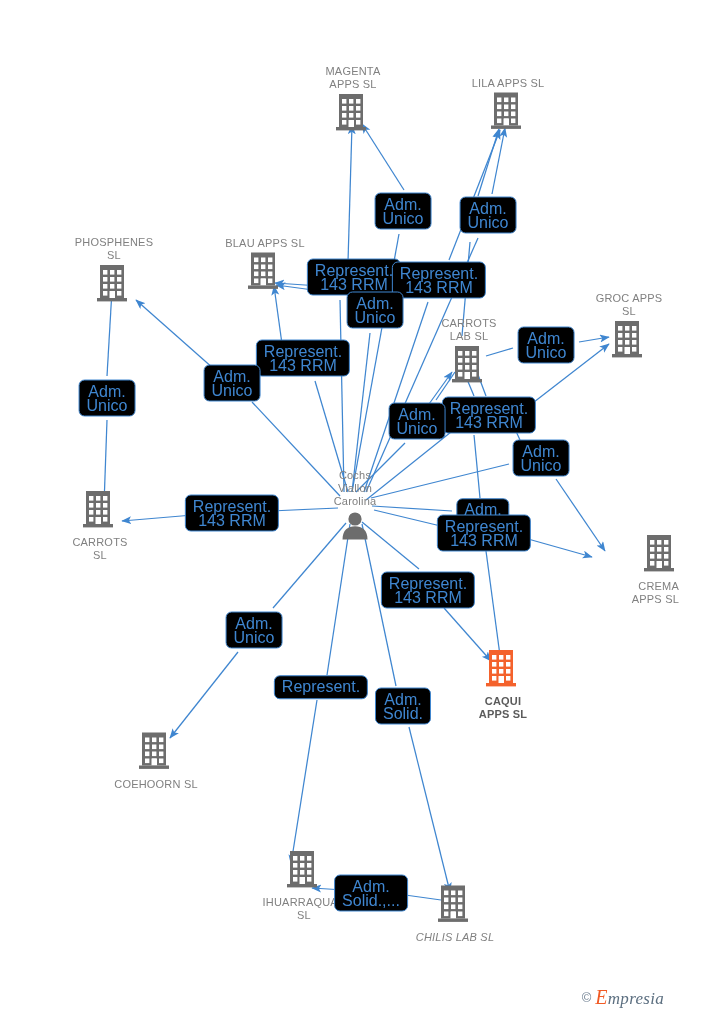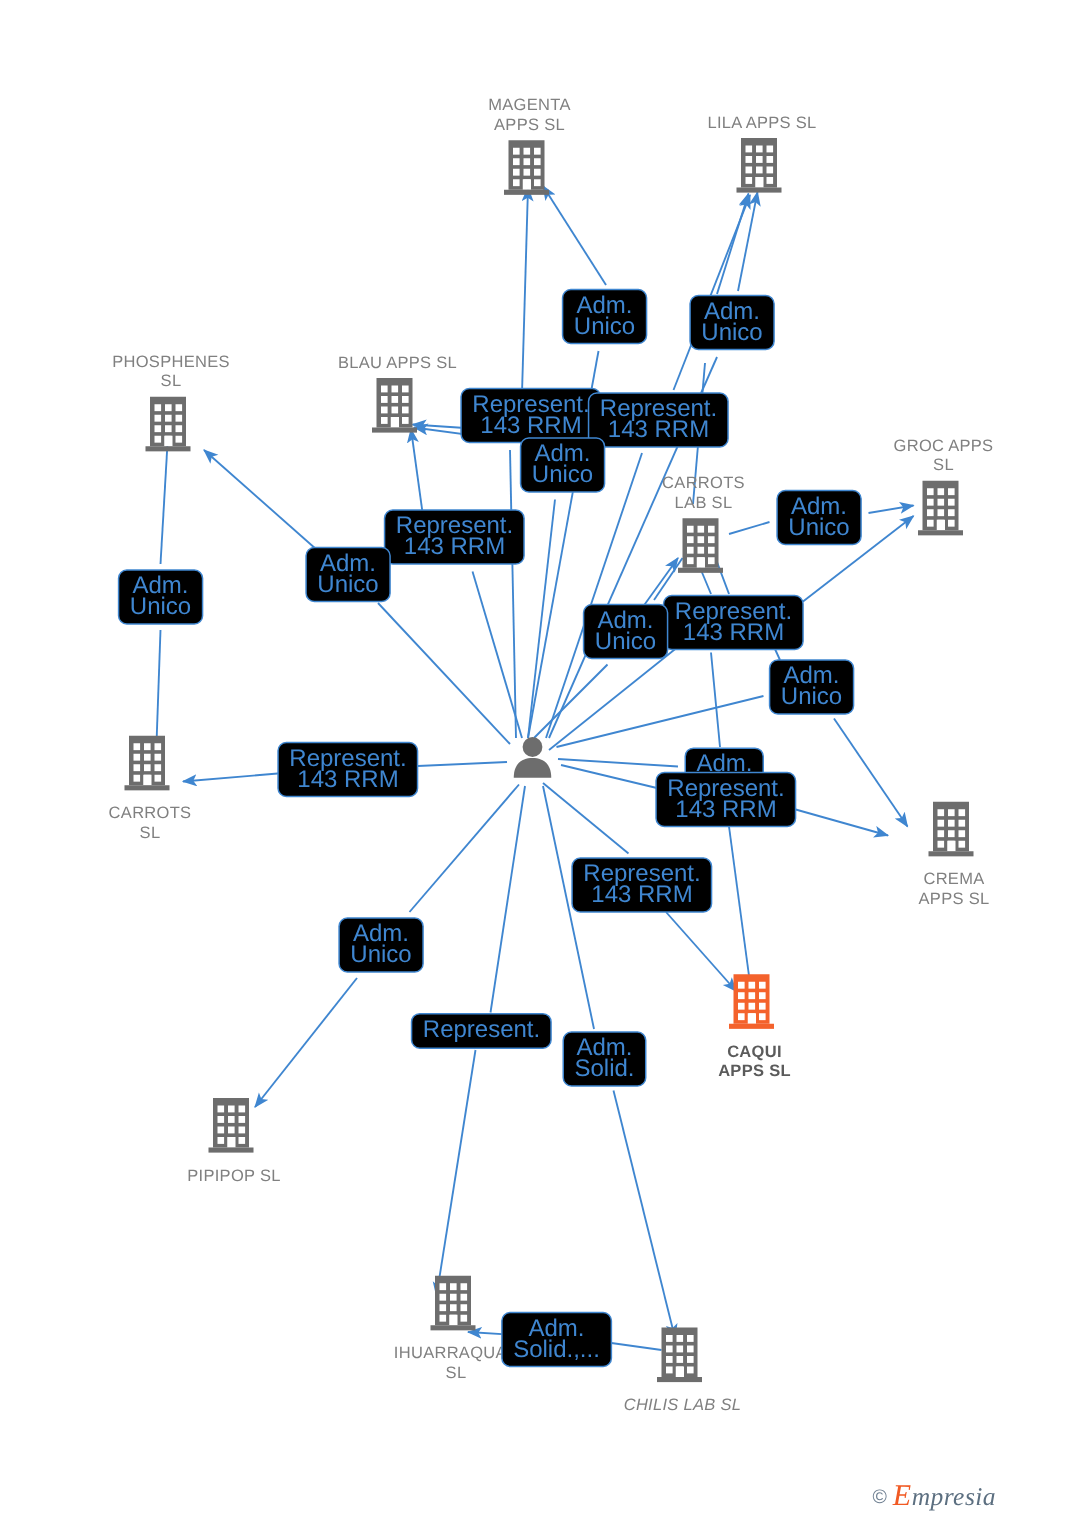--- a/index.html
+++ b/index.html
@@ -280,21 +280,21 @@
             <rect x="21" y="20" width="4.4" height="4.6" fill="#fff"></rect>
             <rect x="7" y="27" width="4.4" height="4.6" fill="#fff"></rect>
             <rect x="14" y="27" width="4.4" height="4.6" fill="#fff"></rect>
             <rect x="21" y="27" width="4.4" height="4.6" fill="#fff"></rect>
             <rect x="13.5" y="27" width="5.5" height="7" fill="#fff"></rect>
             <rect x="1" y="34" width="30" height="3.4" fill="#6d6d6d"></rect>
           </svg></span>
         <span class="cap">CARROTS
 SL</span>
       </div>
-      <div class="node" style="left: 636px; top: 570px;">
+      <div class="node" style="left: 614px; top: 570px; text-align: right;">
         <span class="ico"><svg width="36" height="40" viewBox="0 0 36 40">
             <rect x="4" y="1" width="24" height="33" fill="#6d6d6d"></rect>
             <rect x="7" y="6" width="4.4" height="4.6" fill="#fff"></rect>
             <rect x="14" y="6" width="4.4" height="4.6" fill="#fff"></rect>
             <rect x="21" y="6" width="4.4" height="4.6" fill="#fff"></rect>
             <rect x="7" y="13" width="4.4" height="4.6" fill="#fff"></rect>
             <rect x="14" y="13" width="4.4" height="4.6" fill="#fff"></rect>
             <rect x="21" y="13" width="4.4" height="4.6" fill="#fff"></rect>
             <rect x="7" y="20" width="4.4" height="4.6" fill="#fff"></rect>
             <rect x="14" y="20" width="4.4" height="4.6" fill="#fff"></rect>
@@ -340,21 +340,21 @@
             <rect x="21" y="13" width="4.4" height="4.6" fill="#fff"></rect>
             <rect x="7" y="20" width="4.4" height="4.6" fill="#fff"></rect>
             <rect x="14" y="20" width="4.4" height="4.6" fill="#fff"></rect>
             <rect x="21" y="20" width="4.4" height="4.6" fill="#fff"></rect>
             <rect x="7" y="27" width="4.4" height="4.6" fill="#fff"></rect>
             <rect x="14" y="27" width="4.4" height="4.6" fill="#fff"></rect>
             <rect x="21" y="27" width="4.4" height="4.6" fill="#fff"></rect>
             <rect x="13.5" y="27" width="5.5" height="7" fill="#fff"></rect>
             <rect x="1" y="34" width="30" height="3.4" fill="#6d6d6d"></rect>
           </svg></span>
-        <span class="cap">PIPIPOP SL</span>
+        <span class="cap">COEHOORN SL</span>
       </div>
       <div class="node" style="left: 304px; top: 886px;">
         <span class="ico"><svg width="36" height="40" viewBox="0 0 36 40">
             <rect x="4" y="1" width="24" height="33" fill="#6d6d6d"></rect>
             <rect x="7" y="6" width="4.4" height="4.6" fill="#fff"></rect>
             <rect x="14" y="6" width="4.4" height="4.6" fill="#fff"></rect>
             <rect x="21" y="6" width="4.4" height="4.6" fill="#fff"></rect>
             <rect x="7" y="13" width="4.4" height="4.6" fill="#fff"></rect>
             <rect x="14" y="13" width="4.4" height="4.6" fill="#fff"></rect>
             <rect x="21" y="13" width="4.4" height="4.6" fill="#fff"></rect>
@@ -384,20 +384,23 @@
             <rect x="21" y="20" width="4.4" height="4.6" fill="#fff"></rect>
             <rect x="7" y="27" width="4.4" height="4.6" fill="#fff"></rect>
             <rect x="14" y="27" width="4.4" height="4.6" fill="#fff"></rect>
             <rect x="21" y="27" width="4.4" height="4.6" fill="#fff"></rect>
             <rect x="13.5" y="27" width="5.5" height="7" fill="#fff"></rect>
             <rect x="1" y="34" width="30" height="3.4" fill="#6d6d6d"></rect>
           </svg></span>
         <span class="cap">CHILIS LAB  SL</span>
       </div>
       <div class="node above" style="left: 355px; top: 508px;">
+        <span class="cap">Cochs
+Viallon
+Carolina</span>
         <span class="ico"><svg width="34" height="34" viewBox="0 0 34 34">
             <circle cx="17" cy="9.5" r="6.6" fill="#6d6d6d"></circle>
             <path d="M4.5 30 C4.5 20.5 10 16.8 17 16.8 C24 16.8 29.5 20.5 29.5 30 Z" fill="#6d6d6d"></path>
           </svg></span>
       </div>
     </div>
   <div id="chips-layer">
       <div class="chip" style="left: 403px; top: 211px;">Adm.
 Unico</div>
       <div class="chip" style="left: 488px; top: 215px;">Adm.

